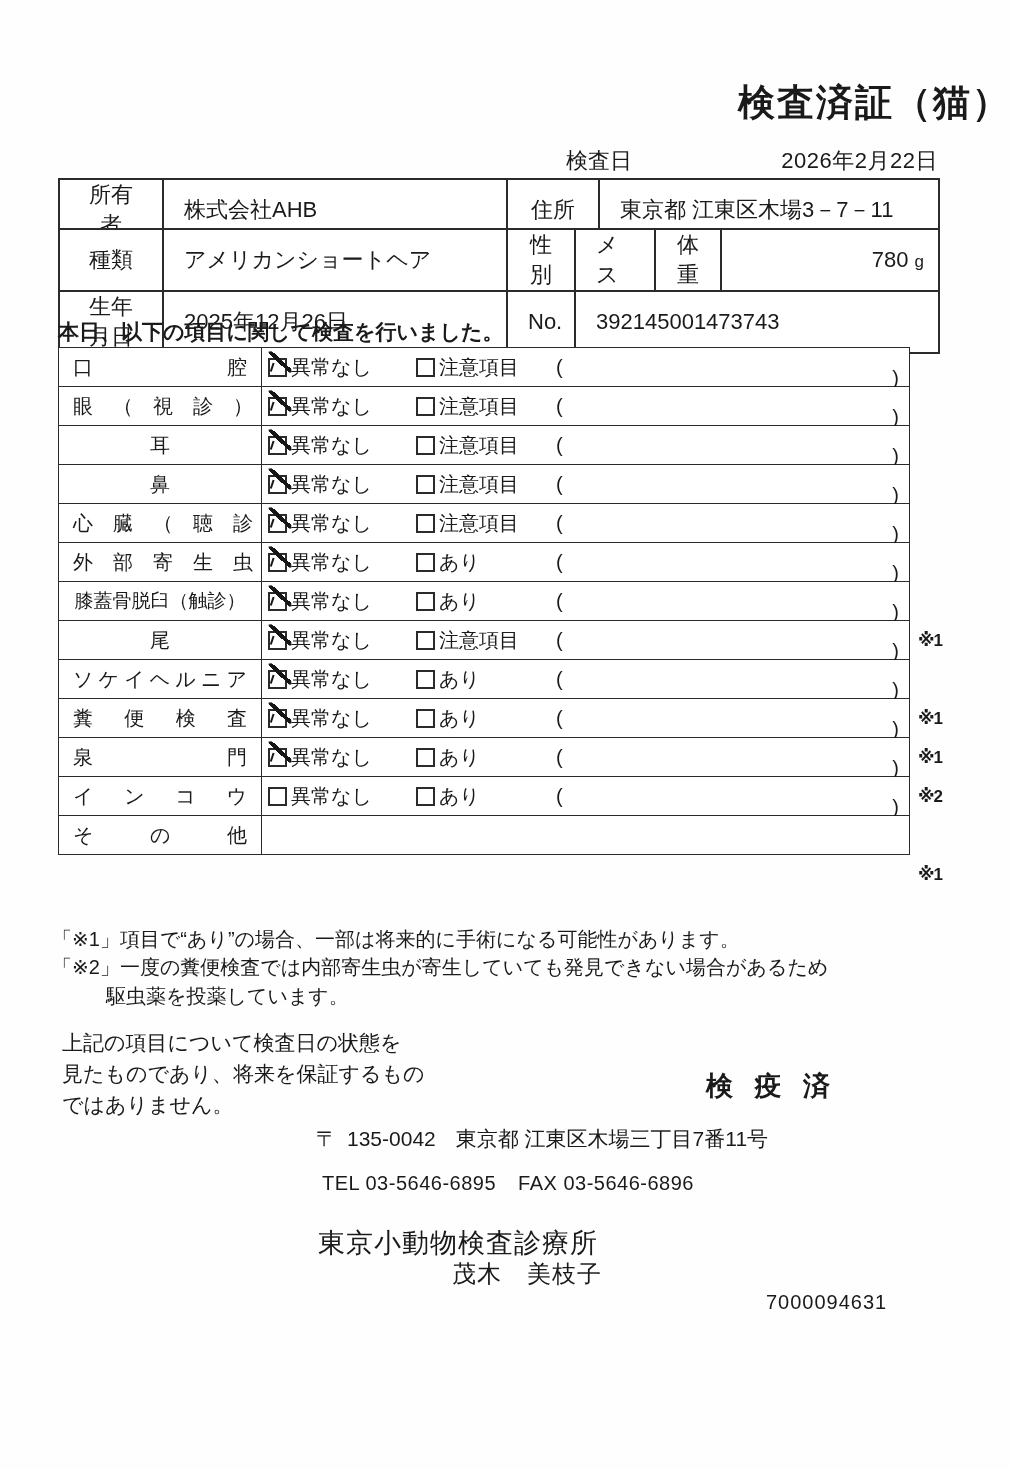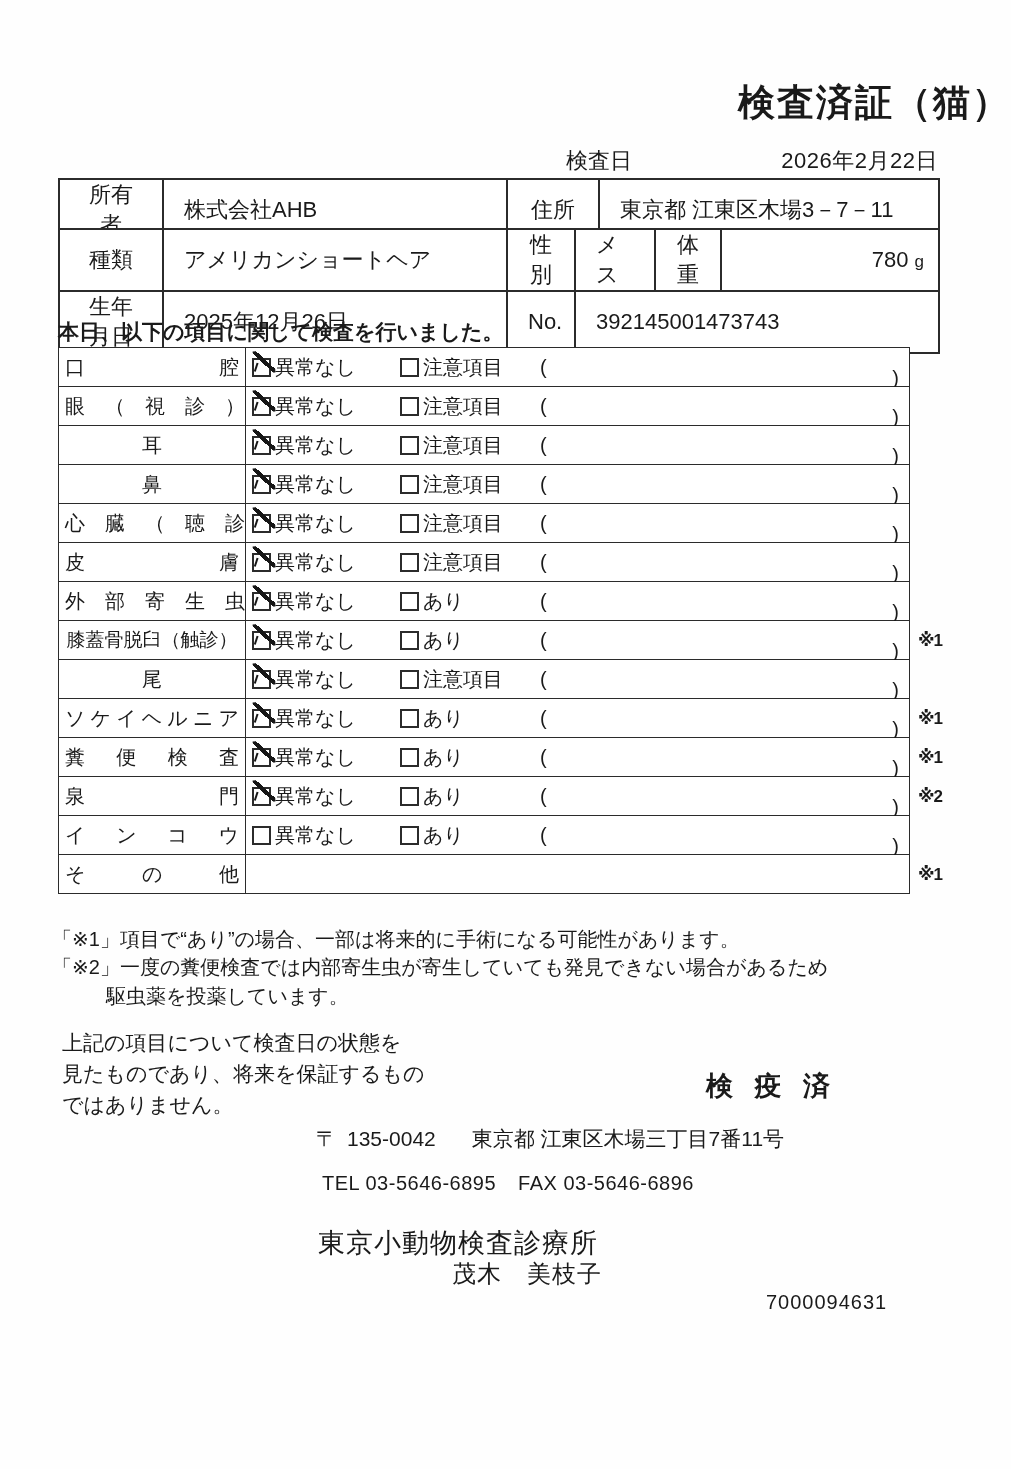--- a/index.html
+++ b/index.html
@@ -105,21 +105,21 @@
   }
   .check-table td {
     border: 1.6px solid #2b2b2b;
     height: 38px;
     background: #fff;
     vertical-align: middle;
   }
   .ct-label {
     width: 174px;
     font-size: 20px;
-    padding: 0 6px;
+    padding: 0 14px;
     text-align: justify;
     text-align-last: justify;
     white-space: nowrap;
     font-family: Liberation Serif, serif;
   }
   .ct-label span { display: inline-block; width: 100%; }
   .ct-label.center {
     text-align: center;
     text-align-last: center;
   }
@@ -231,21 +231,21 @@
 
   
   .clinic-addr {
     position: absolute;
     top: 1125px;
     left: 316px;
     font-size: 21px;
     white-space: nowrap;
   }
   .postal-mark { margin-right: 10px; }
-  .zipcode { margin-right: 36px; }
+  .zipcode { margin-right: 20px; }
   .clinic-tel {
     position: absolute;
     top: 1172px;
     left: 322px;
     font-size: 20px;
     letter-spacing: 0.5px;
     white-space: nowrap;
     text-align: right;
   }
   .fax-part { margin-left: 22px; }
@@ -422,39 +422,20 @@
                 <span>注意項目</span>
               </span>
               <span class="paren-open">(</span>
               <span class="free-field">
                 <span class="paren-close">)</span>
               </span>
             </div>
           </td>
         </tr>
         <tr>
-          <td class="ct-label"><span>皮　　　　　　膚</span></td>
-          <td class="ct-body">
-            <div class="opt-wrap">
-              <span class="opt opt-1">
-                <span class="box ticked"></span>
-                <span>異常なし</span>
-              </span>
-              <span class="opt opt-2">
-                <span class="box"></span>
-                <span>注意項目</span>
-              </span>
-              <span class="paren-open">(</span>
-              <span class="free-field">
-                <span class="paren-close">)</span>
-              </span>
-            </div>
-          </td>
-        </tr>
-        <tr>
           <td class="ct-label"><span>外　部　寄　生　虫</span></td>
           <td class="ct-body">
             <div class="opt-wrap">
               <span class="opt opt-1">
                 <span class="box ticked"></span>
                 <span>異常なし</span>
               </span>
               <span class="opt opt-2">
                 <span class="box"></span>
                 <span>あり</span>

